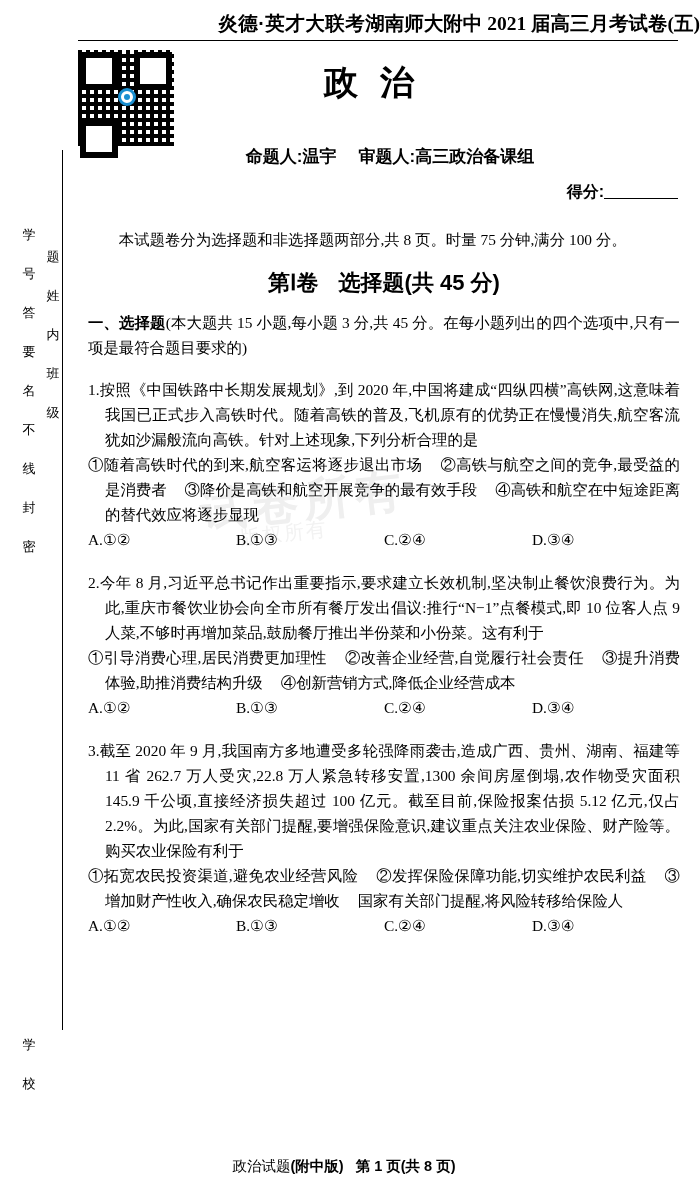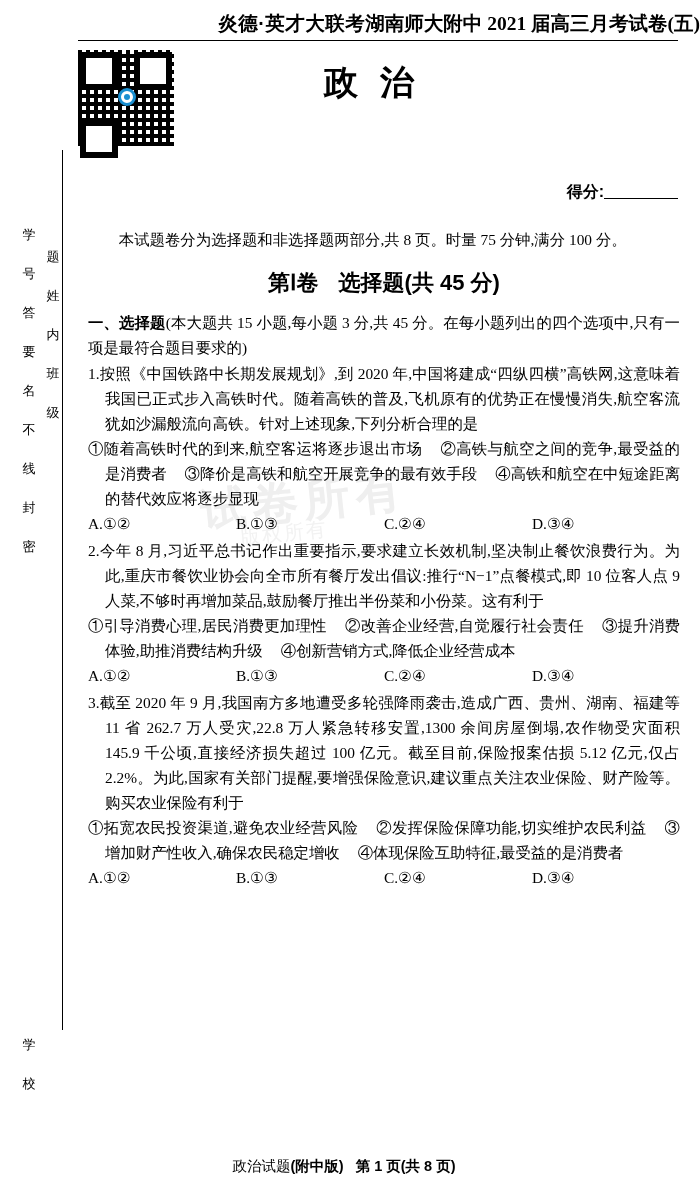--- a/index.html
+++ b/index.html
@@ -196,21 +196,21 @@
     font-weight: bold;
     font-size: 22px;
     margin: 12px 0 10px 0;
     font-family: "Liberation Sans", sans-serif;
   }
   .sec-title .gap { display: inline-block; width: 20px; }
   .qgroup-title { margin: 0 0 2px 0; }
   .qgroup-title b { font-family: "Liberation Sans", sans-serif; }
 
   .q {
-    margin: 2px 0 0 0;
+    margin: 18px 0 0 0;
     padding-left: 17px;
     text-indent: -17px;
   }
   .q .num { }
   .choices {
     margin: 0 0 2px 0;
     display: flex;
   }
   .choices span {
     display: inline-block;
@@ -272,20 +272,23 @@
     <span class="brand">炎德·英才大联考</span><span class="sub">湖南师大附中 2021 届高三月考试卷(五)</span>
   </div>
   <div class="hr-top"></div>
 
   <div class="qr"></div>
   <div class="qr-bl"></div>
   <div class="qr-center"></div>
 
   <div class="subject">政治</div>
 
+  <div class="authors">
+    <span>命题人:</span><span>温宇</span><span class="gap"></span><span>审题人:</span><span>高三政治备课组</span>
+  </div>
 
   <div class="score">
     <span>得分:</span><span class="blank"></span>
   </div>
 
   <div class="seal-strip">
     <div class="seal-line"></div>
     <div class="seal-col seal-col-a">
       <span>学</span>
       <span>号</span>
@@ -350,21 +353,21 @@
         <span>C.②④</span>
         <span>D.③④</span>
       </p>
     </div>
 
     <div>
       <p class="q">
         <span class="num">3.</span><span>截至 2020 年 9 月,我国南方多地遭受多轮强降雨袭击,造成广西、贵州、湖南、福建等 11 省 262.7 万人受灾,22.8 万人紧急转移安置,1300 余间房屋倒塌,农作物受灾面积 145.9 千公顷,直接经济损失超过 100 亿元。截至目前,保险报案估损 5.12 亿元,仅占 2.2%。为此,国家有关部门提醒,要增强保险意识,建议重点关注农业保险、财产险等。购买农业保险有利于</span>
       </p>
       <p class="sub-opt-line">
-        <span class="s">①拓宽农民投资渠道,避免农业经营风险</span><span class="sub-gap"></span><span class="s">②发挥保险保障功能,切实维护农民利益</span><span class="sub-gap"></span><span class="s">③增加财产性收入,确保农民稳定增收</span><span class="sub-gap"></span><span class="s">④体现保险互助特征,最受益的是消费者</span>
+        <span class="s">①拓宽农民投资渠道,避免农业经营风险</span><span class="sub-gap"></span><span class="s">②发挥保险保障功能,切实维护农民利益</span><span class="sub-gap"></span><span class="s">③增加财产性收入,确保农民稳定增收</span><span class="sub-gap"></span><span class="s">国家有关部门提醒,将风险转移给保险人</span>
       </p>
       <p class="choices">
         <span>A.①②</span>
         <span>B.①③</span>
         <span>C.②④</span>
         <span>D.③④</span>
       </p>
     </div>
 
   </div>

